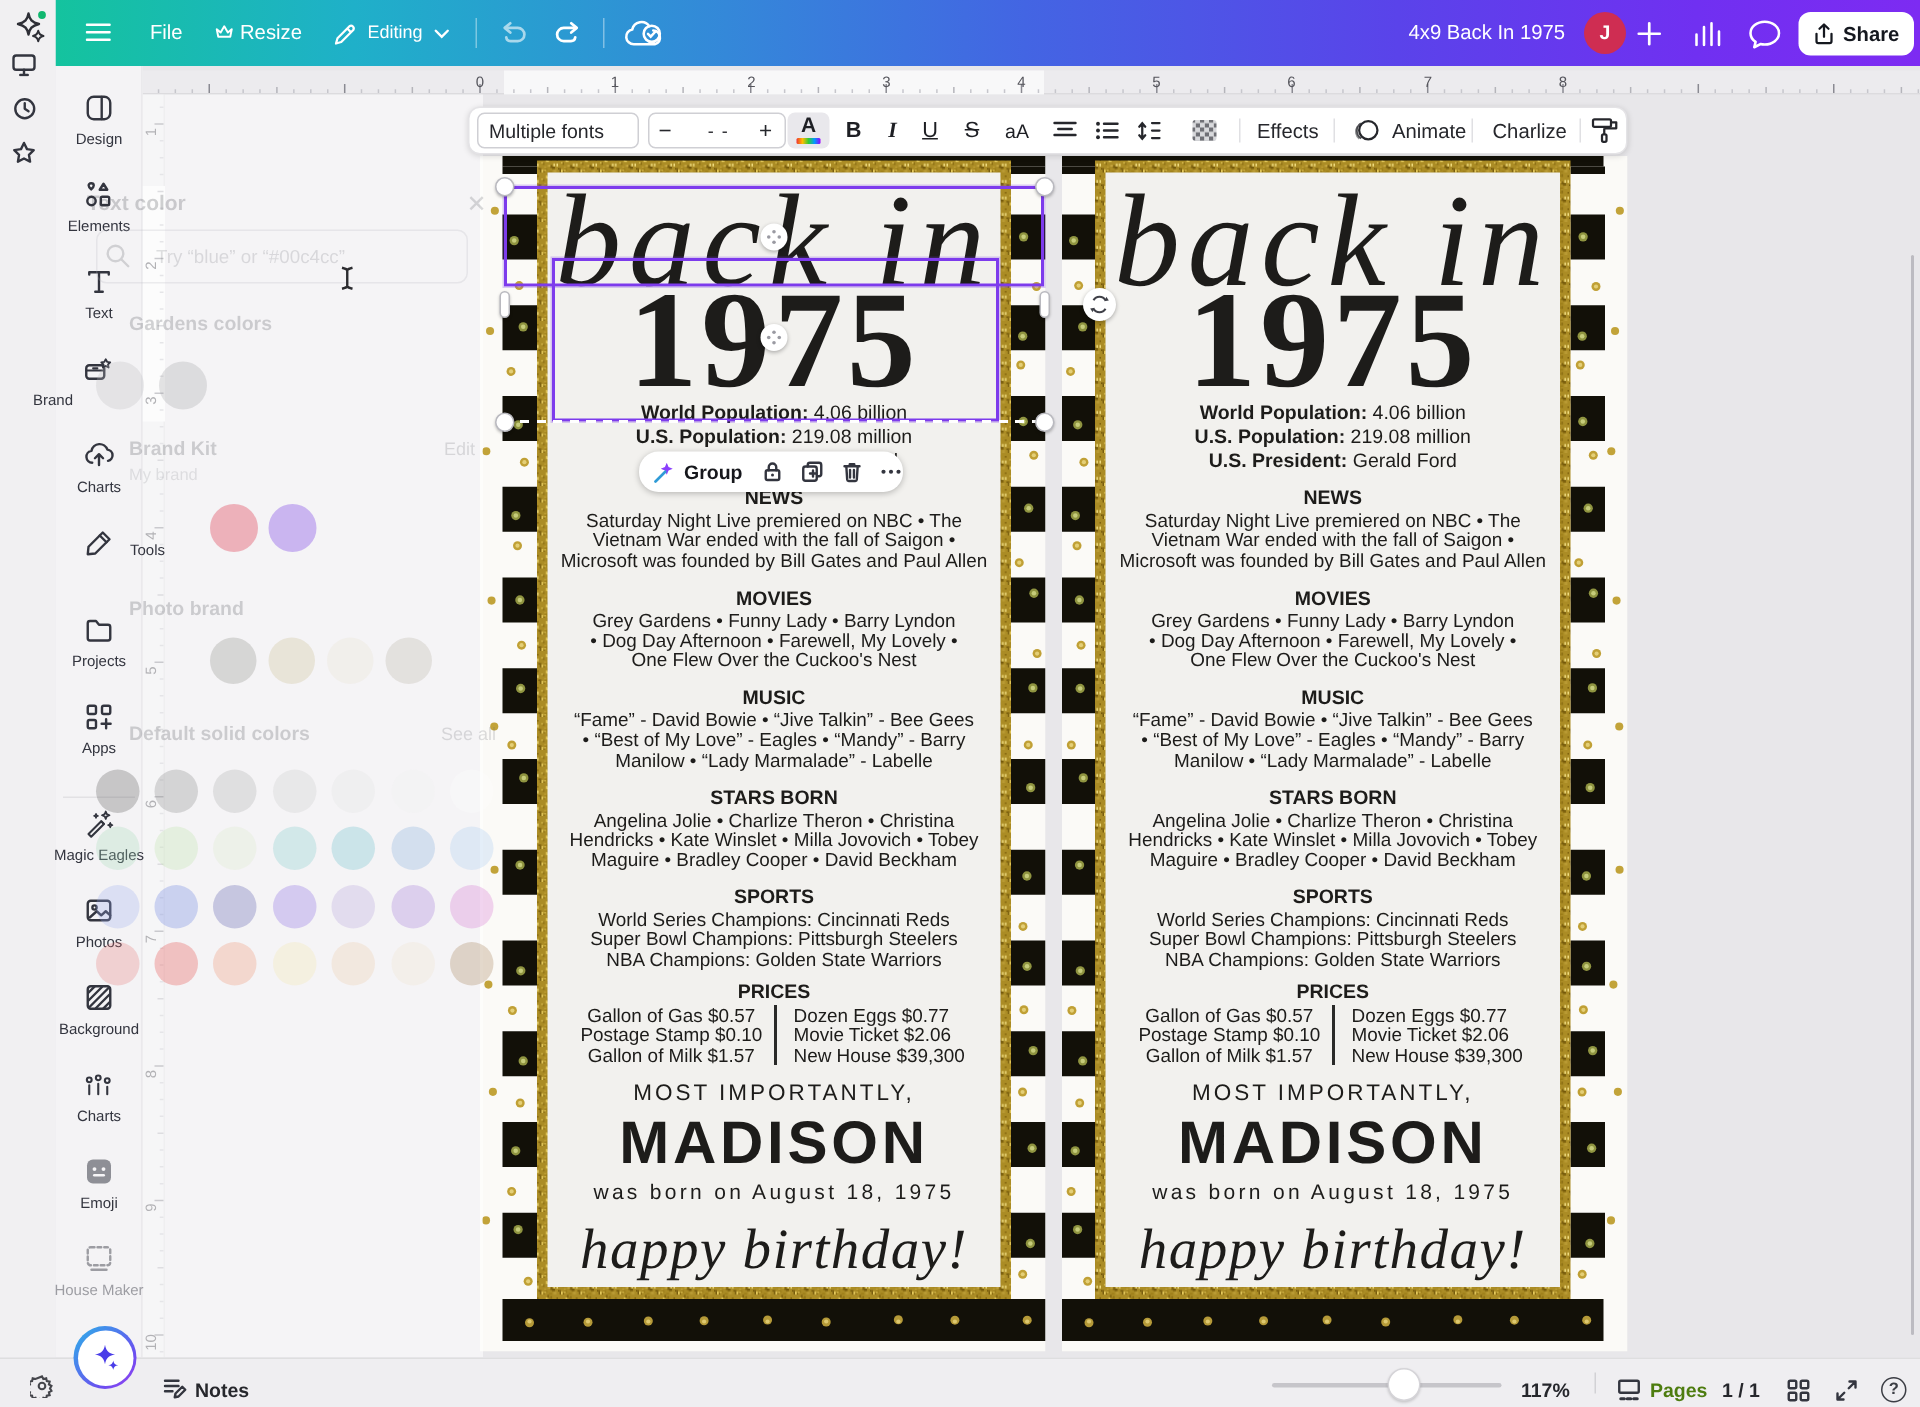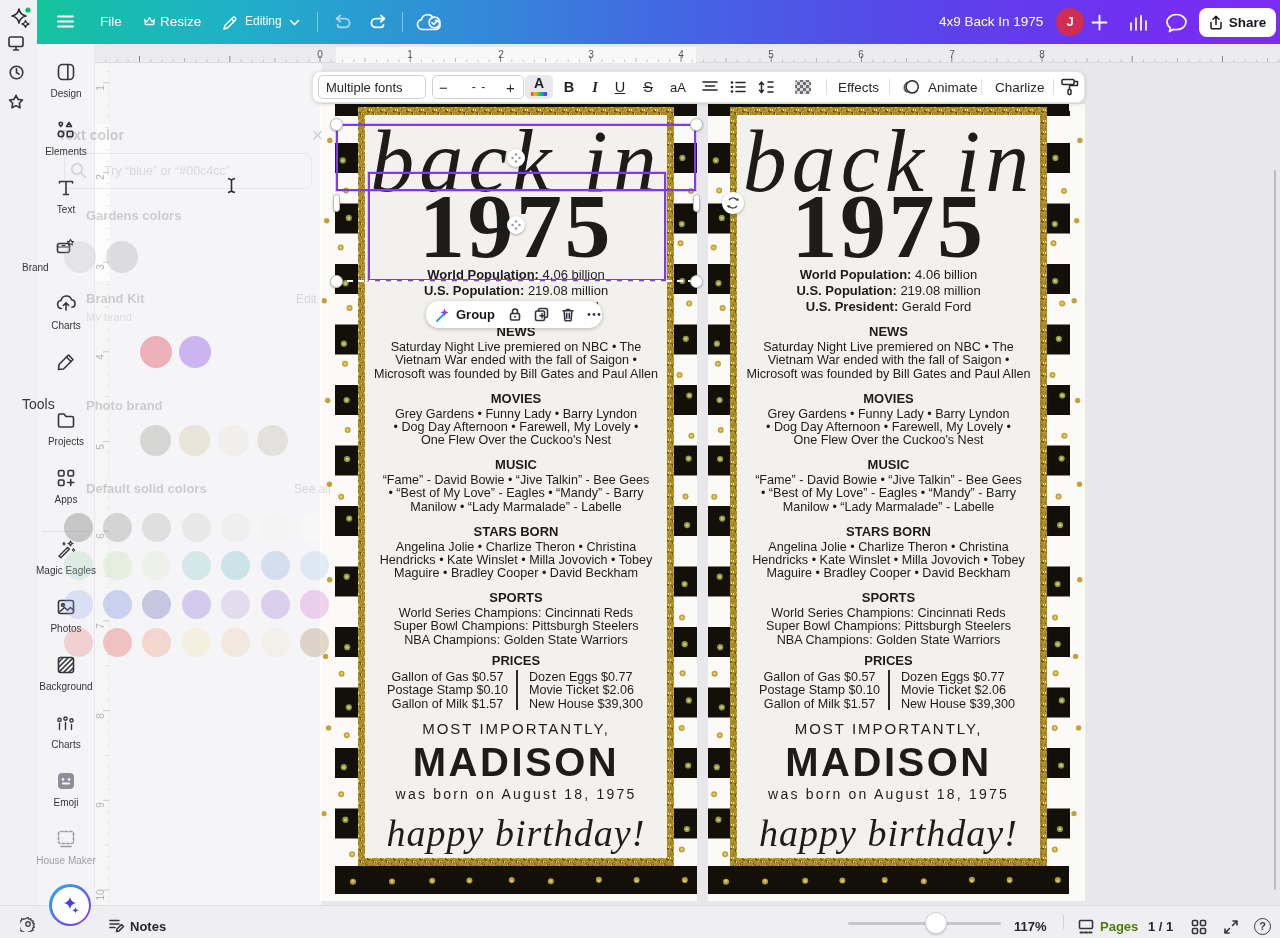--- a/index.html
+++ b/index.html
@@ -971,21 +971,21 @@
     </div>
 <div class="abs" style="left:22px;top:320px;width:88px;text-align:center;font-size:10px;color:#33353f">Charts</div>
 <div class="abs" style="left:41px;top:352px;width:50px;height:22px;display:flex;justify-content:center;">
       <svg width="20" height="20" viewBox="0 0 20 20">
         <g class="ic">
           <path d="M12.5 3 l4.5 4.5 -9.5 9.5 -5 .5 .5 -5z"></path>
           <path d="M10.5 5 l4.5 4.5"></path>
         </g>
       </svg>
     </div>
-<div class="abs" style="left:22px;top:396px;width:88px;text-align:left;font-size:14px;color:#33353f">Tools</div>
+<div class="abs" style="left:22px;top:362px;width:88px;text-align:right;font-size:10px;color:#33353f">Tools</div>
 <div class="abs" style="left:41px;top:410px;width:50px;height:22px;display:flex;justify-content:center;">
       <svg width="20" height="20" viewBox="0 0 20 20">
         <g class="ic">
           <path d="M2.5 5.5 a1.5 1.5 0 0 1 1.5 -1.5 h4 l2 2.5 h6 a1.5 1.5 0 0 1 1.5 1.5 v7.5 a1.5 1.5 0 0 1 -1.5 1.5 h-12 a1.5 1.5 0 0 1 -1.5 -1.5z"></path>
         </g>
       </svg>
     </div>
 <div class="abs" style="left:22px;top:436px;width:88px;text-align:center;font-size:10px;color:#33353f">Projects</div>
 <div class="abs" style="left:41px;top:468px;width:50px;height:22px;display:flex;justify-content:center;">
       <svg width="20" height="20" viewBox="0 0 20 20">

